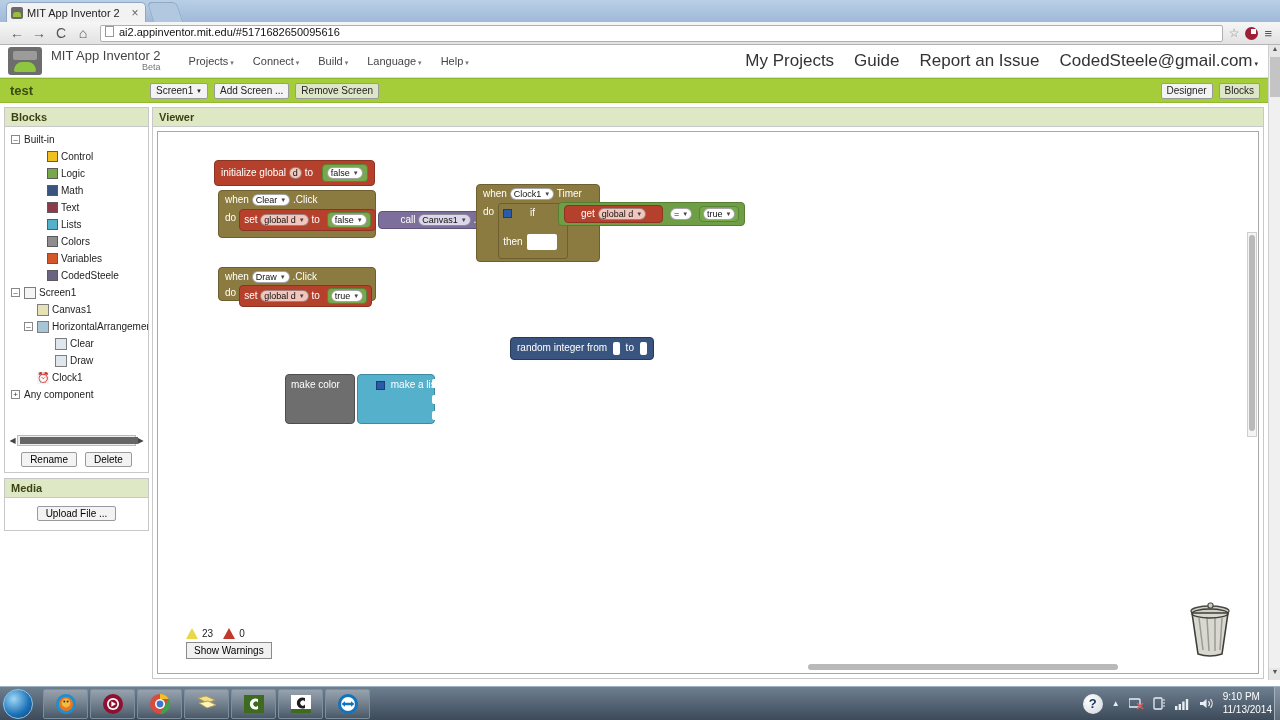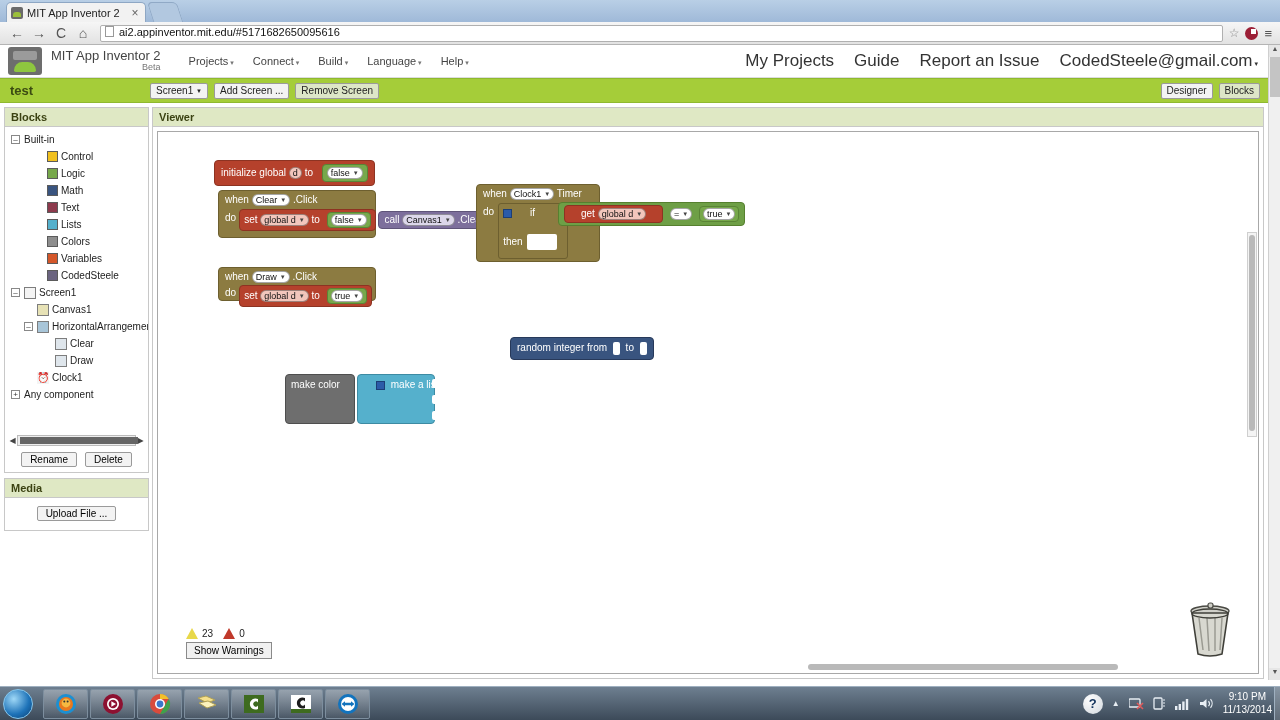--- a/index.html
+++ b/index.html
@@ -194,21 +194,21 @@
      display:flex; align-items:center; justify-content:center; flex:none;
      cursor:pointer; border-radius:2px; }
   .tbtn.sep { margin-left:10px; }
   #tray { position:absolute; right:4px; display:flex; align-items:center; gap:9px;
      color:#eaf1f7; }
   #tray-help { width:20px;height:20px;border-radius:50%;
      background:radial-gradient(circle at 35% 30%,#fdfdfd,#d2d8de);
      color:#12335c; font-size:13px; font-weight:bold; text-align:center;
      line-height:19px; }
   .tray-ico { font-size:12px; color:#e8eef4; }
-  #clock { text-align:center; font-size:10px; color:#fff; line-height:1.25;
+  #clock { text-align:left; font-size:10px; color:#fff; line-height:1.25;
      margin-right:4px; }
   #showdesk { position:absolute; right:0; top:0; width:6px; height:34px;
      background:rgba(255,255,255,.18); border-left:1px solid #9fb0c0; }
 </style>
 </head>
 <body>
 
 <div id="browser-chrome">
   <div id="tabstrip">
     <div class="tab" id="tab-active">
@@ -407,21 +407,21 @@
                     </span>
                   <span class="blk-label">to</span>
                   <span class="blk c-logic" style="position:relative;display:inline-block;padding:1px 3px;margin-left:4px;">
                     <span class="field">
                         <span>false</span>
                         <span class="dd">▼</span>
                       </span>
                   </span>
                 </div>
                 
-                <div class="blk c-comp" style="position:relative;padding:2px 5px;display:inline-block;margin-top:0;">
+                <div class="blk c-comp" style="position:relative;padding:2px 21px;display:inline-block;margin-top:0;">
                   <span class="blk-label">call</span>
                   <span class="field" style="background:#dcd7ea">
                       <span>Canvas1</span>
                       <span class="dd">▼</span>
                     </span>
                   <span class="blk-label">.Clear</span>
                 </div>
               </div>
             </div>
           </div>

